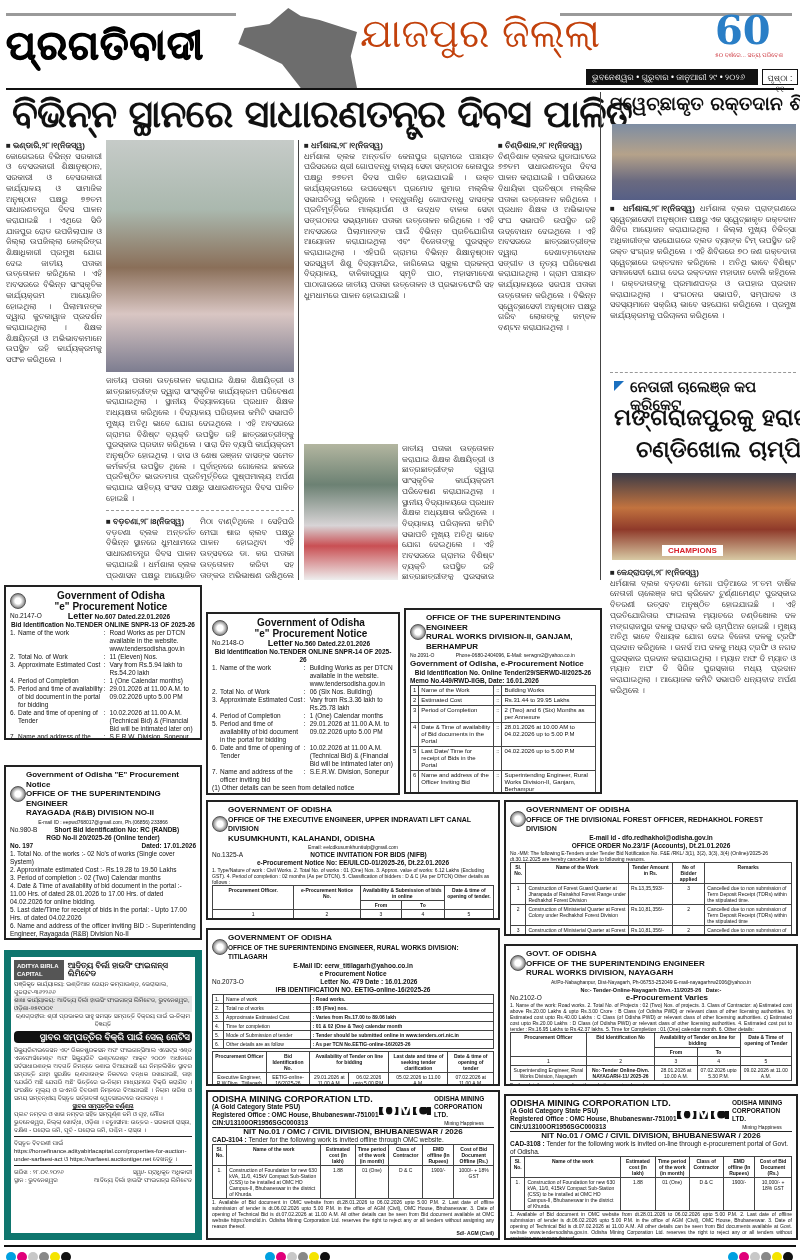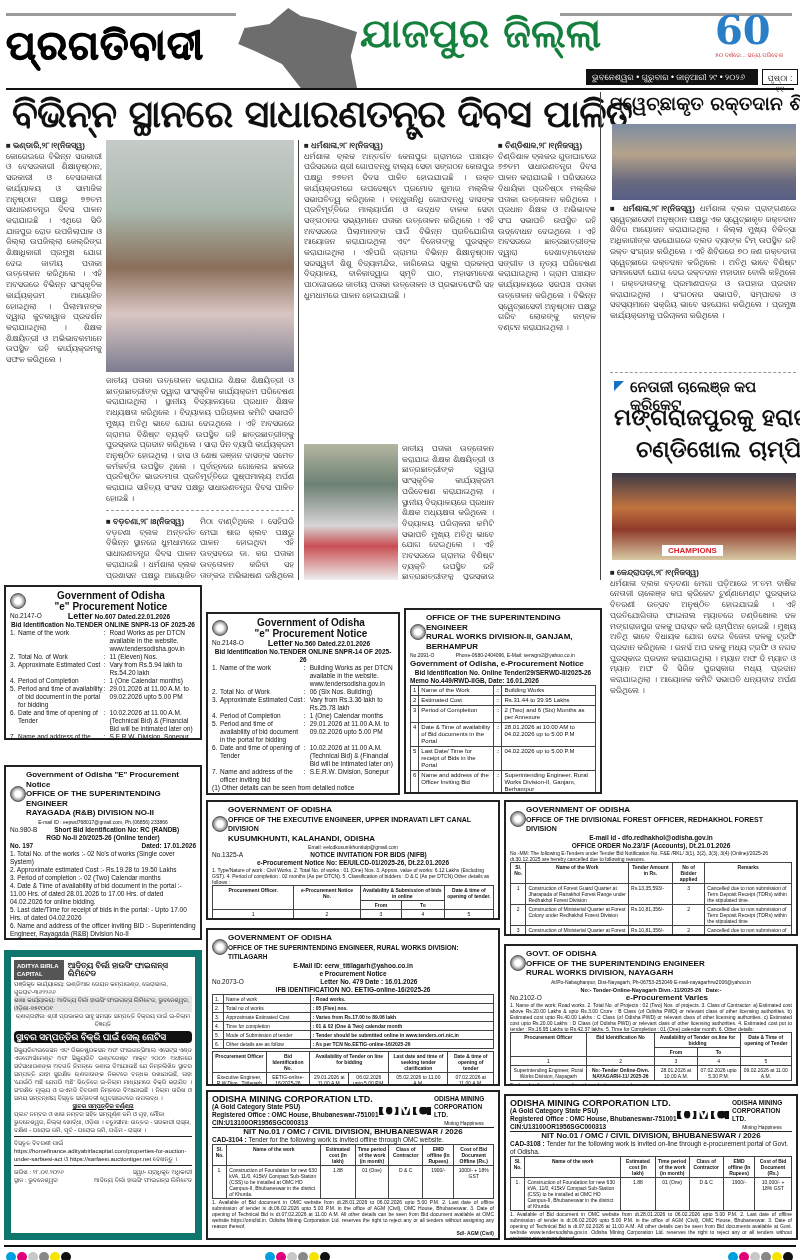--- a/index.html
+++ b/index.html
@@ -1,21 +1,21 @@
 <!DOCTYPE html>
 <html><head>
 <meta charset="utf-8">
 <style>
 *{box-sizing:border-box;margin:0;padding:0}
 body{width:800px;height:1260px;background:#fff;font-family:"Liberation Sans",sans-serif;color:#111;position:relative;overflow:hidden}
 .abs{position:absolute}
 .masthead-bar{background:#9a9a9a;height:3px}
 .logo{left:6px;top:22px;font-size:40px;font-weight:900;font-family:"DejaVu Sans",sans-serif;color:#111;letter-spacing:1px;-webkit-text-stroke:1px #000}
 .map{left:232px;top:8px;width:125px;height:80px;background:#6d6d6d;clip-path:polygon(10% 25%,30% 20%,45% 0,55% 10%,70% 15%,100% 30%,95% 60%,100% 100%,55% 100%,40% 70%,20% 55%,5% 45%)}
-.district{left:360px;top:10px;font-size:40px;font-weight:700;color:#15803d;font-family:"DejaVu Sans",sans-serif}
+.district{left:360px;top:10px;font-size:40px;font-weight:400;color:#c2410c;font-family:"DejaVu Sans",sans-serif}
 .dateline{left:586px;top:69px;background:#111;color:#fff;font-size:8.5px;padding:3px 6px;width:172px;height:16px}
 .pageno{left:762px;top:69px;font-size:8.5px;width:36px;height:16px;border:1px solid #111;text-align:center;padding-top:3px}
 .fifty{left:715px;top:8px;width:80px;height:50px}
 .fifty .n{font-size:40px;font-weight:bold;color:#2a7ec6;font-family:"DejaVu Serif",serif;line-height:44px}
 .fifty .tag{font-size:6px;color:#c8232c}
 .rule{background:#111}
 .headline{left:12px;top:92px;font-size:38px;font-weight:700;font-family:"DejaVu Sans",sans-serif;white-space:nowrap;letter-spacing:-1px}
 .col{font-size:8px;line-height:10.7px;text-align:justify;color:#222;overflow:hidden}
 .col .dl{font-weight:bold}
 .photo{overflow:hidden}
@@ -32,21 +32,21 @@
 .box .b{font-weight:bold}
 .box .r{text-align:right;font-weight:bold}
 .box table{border-collapse:collapse;width:100%;font-size:6px;line-height:7px}
 .box td,.box th{border:1px solid #444;padding:1px 2px;vertical-align:top}
 .box th{font-weight:bold;text-align:center}
 .emb{display:inline-block;width:16px;height:16px;border-radius:50%;border:1px solid #555;background:radial-gradient(#fff 30%,#888 70%);vertical-align:middle}
 .kv{display:grid;grid-template-columns:48% 4% 48%}
 .omc{display:inline-block;background:#111;color:#fff;font-weight:900;font-size:18px;padding:0 3px;font-family:"DejaVu Sans",sans-serif}
 .dots span{display:inline-block;width:10px;height:10px;border-radius:50%;margin-right:1px}
 .adbox{border:7px solid #0f766e;font-size:6px;line-height:8px;padding:3px;overflow:hidden}
-.adhead{background:#111;color:#fff;font-size:9px;text-align:left;padding:2px;border-radius:4px;margin:3px 0;font-weight:bold}
+.adhead{background:#111;color:#fff;font-size:9px;text-align:right;padding:2px;border-radius:4px;margin:3px 0;font-weight:bold}
 .vline{background:#444;width:1px}
 .dash{border-top:1px dashed #999;height:0}
 </style>
 </head>
 <body>
 
 <div class="abs masthead-bar" style="left:6px;top:13px;width:230px"></div>
 <div class="abs masthead-bar" style="left:560px;top:13px;width:232px"></div>
 <div class="abs logo">ପ୍ରଗତିବାଦୀ</div>
 <div class="abs map"></div>

